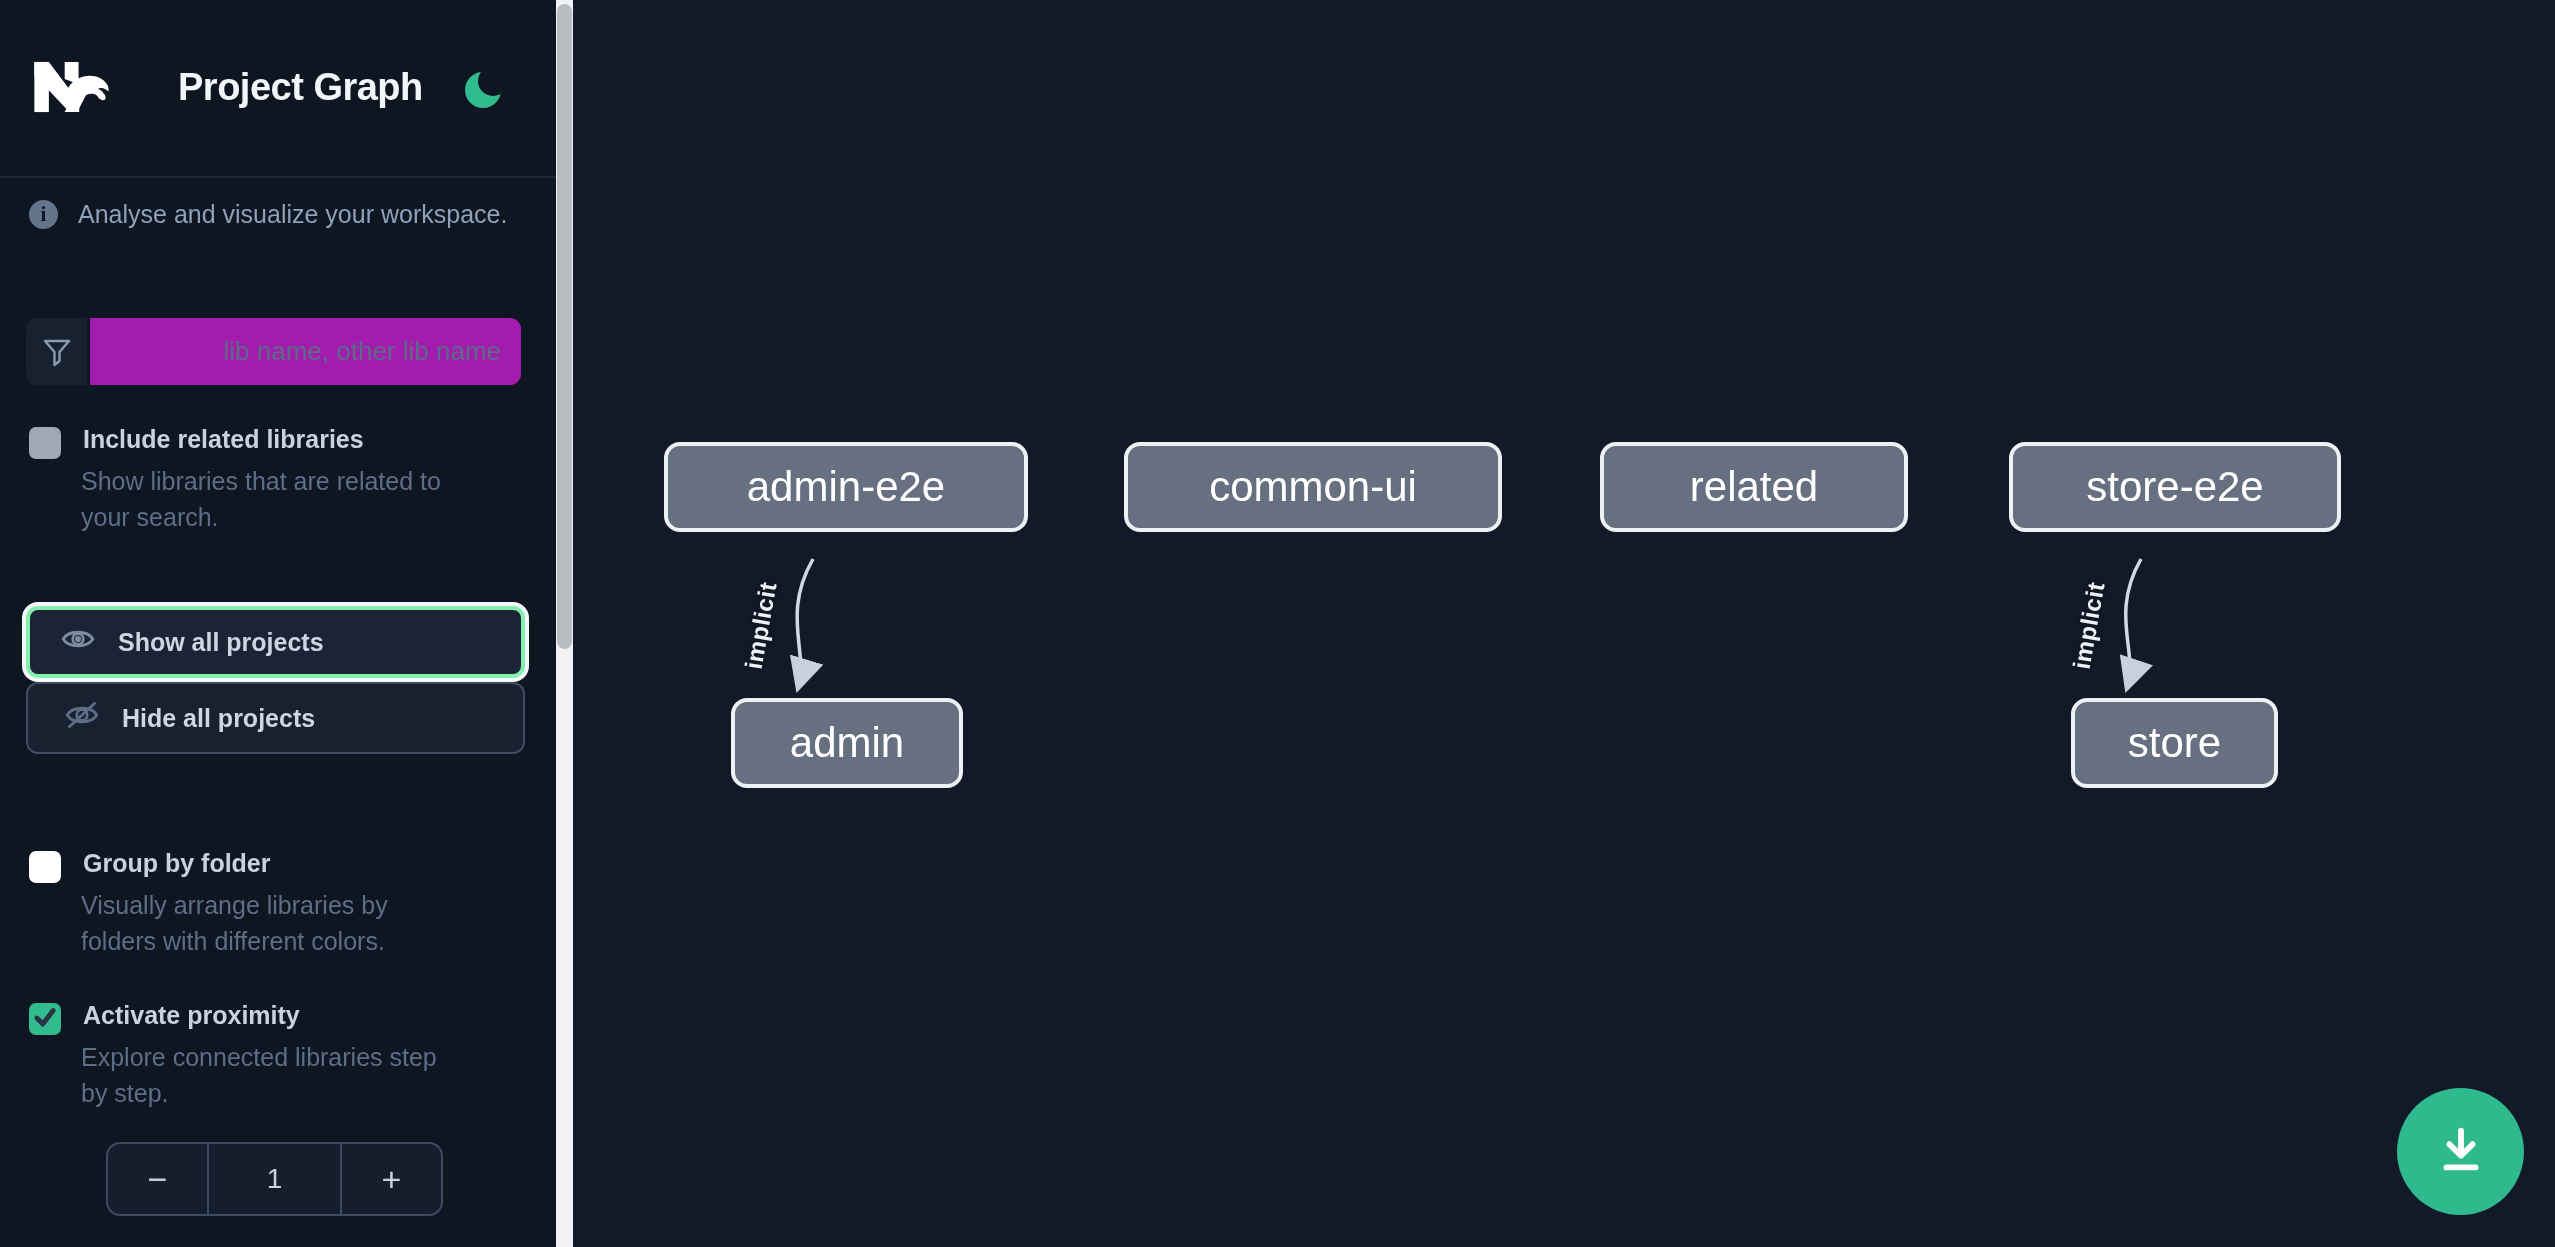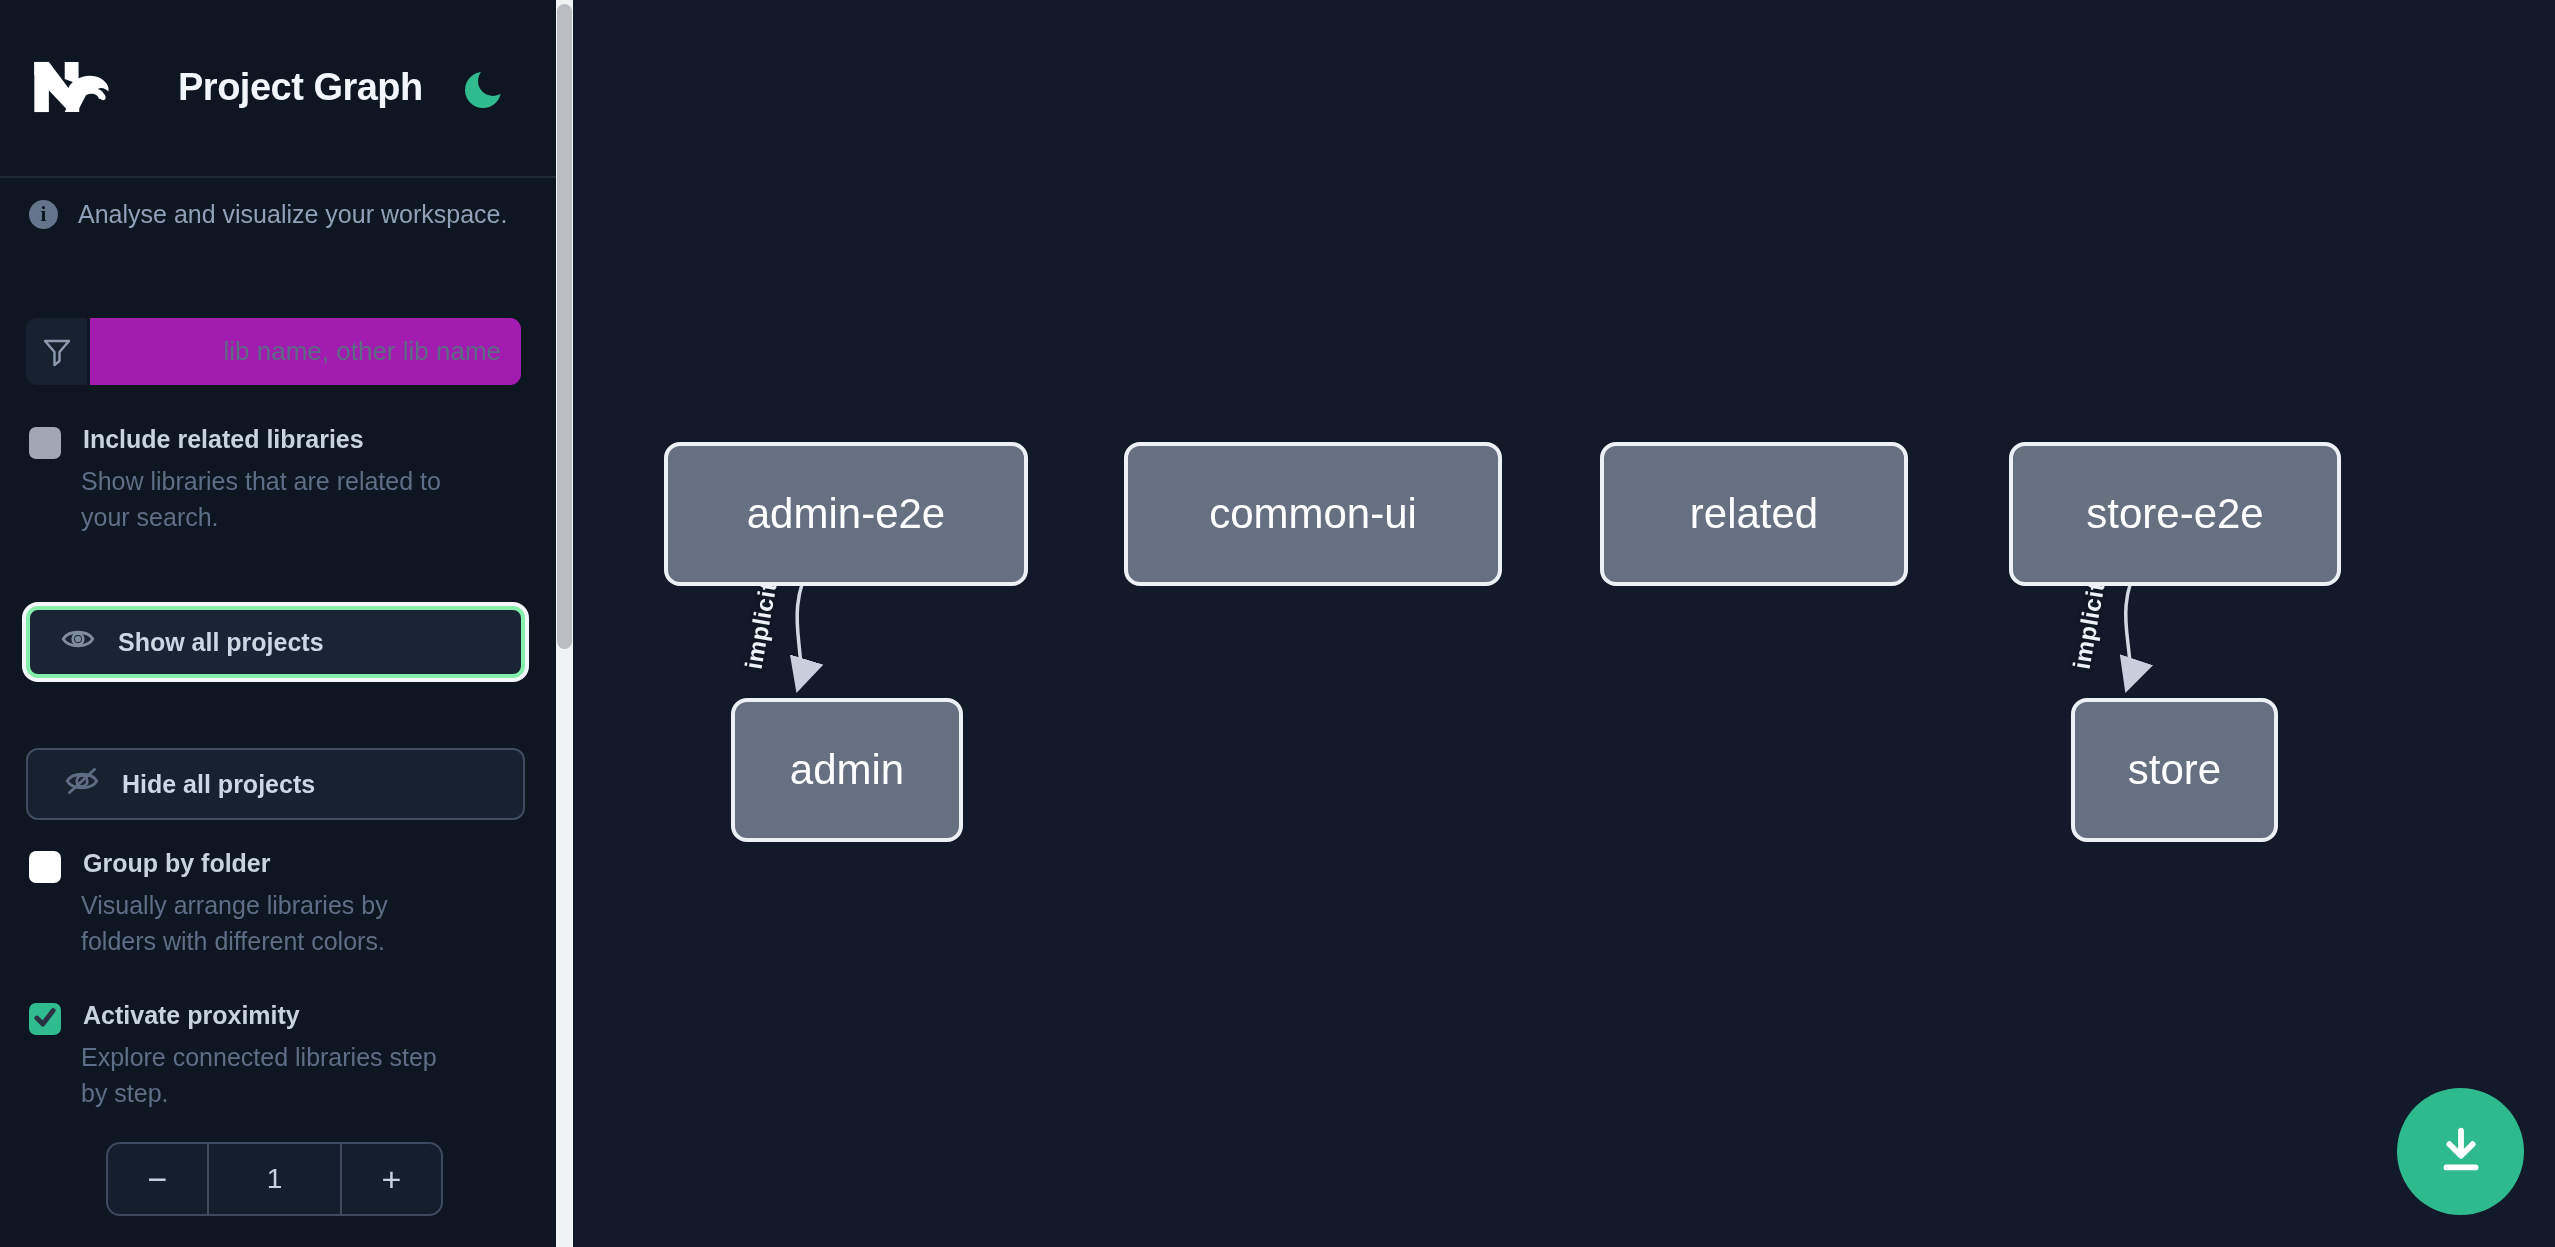--- a/index.html
+++ b/index.html
@@ -69,21 +69,21 @@
     position:absolute; left:26px; width:499px; height:72px;
     display:flex; align-items:center; gap:22px; padding-left:30px;
     font-family:"Liberation Sans", sans-serif; font-size:25px; font-weight:600; color:#cdd6e3;
     border-radius:12px; cursor:pointer;
   }
   #btn-show {
     top:606px; background:#1b2434;
     border:4px solid #86efac; box-shadow:0 0 0 4px #f3f6fa;
   }
   #btn-hide {
-    top:748px; background:#18212f; border:2px solid #404c61;padding-left:36px;
+    top:682px; background:#18212f; border:2px solid #404c61;padding-left:36px;
   }
 
   .stepper {
     position:absolute; left:106px; top:1142px; width:337px; height:74px;
     display:flex; border:2px solid #3d4a5f; border-radius:14px; background:#151e2d; overflow:hidden;
   }
   .stepper button {
     background:none; border:none; color:#c9d3e0; font-size:34px; cursor:pointer;
     font-family:"Liberation Sans", sans-serif; width:99px; flex:none;
   }
@@ -101,21 +101,21 @@
   }
 
   
   .canvas { position:absolute; left:573px; top:0; width:1982px; height:1247px; background:#121a29; }
   .edges-svg { position:absolute; left:0; top:0; width:1982px; height:1247px; }
   .edge-label {
     font-family:"Liberation Sans", sans-serif; font-size:24px; font-weight:700;
     fill:#eef2f8; stroke:#101826; stroke-width:7px; paint-order:stroke; letter-spacing:0.5px;
   }
   .node {
-    position:absolute; height:144px; border-radius:16px;
+    position:absolute; height:90px; border-radius:16px;
     background:#667080; border:4px solid #edf0f4; color:#ffffff;
     display:flex; align-items:center; justify-content:center;
     font-size:42px; cursor:pointer;
   }
   #node-admin-e2e { left:91px;   top:442px; width:364px; }
   #node-common-ui { left:551px;  top:442px; width:378px; }
   #node-products  { left:1027px; top:442px; width:308px; }
   #node-store-e2e { left:1436px; top:442px; width:332px; }
   #node-admin     { left:158px;  top:698px; width:232px; }
   #node-store     { left:1498px; top:698px; width:207px; }

